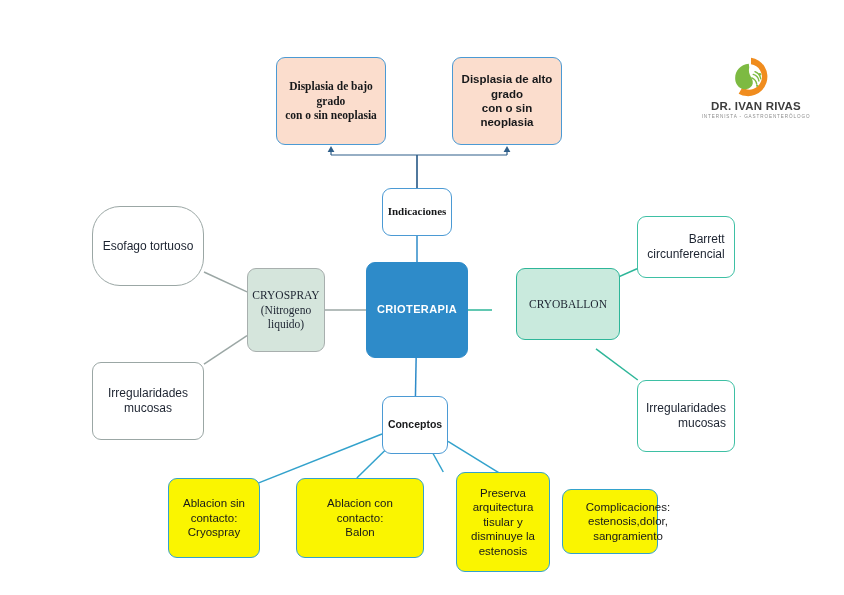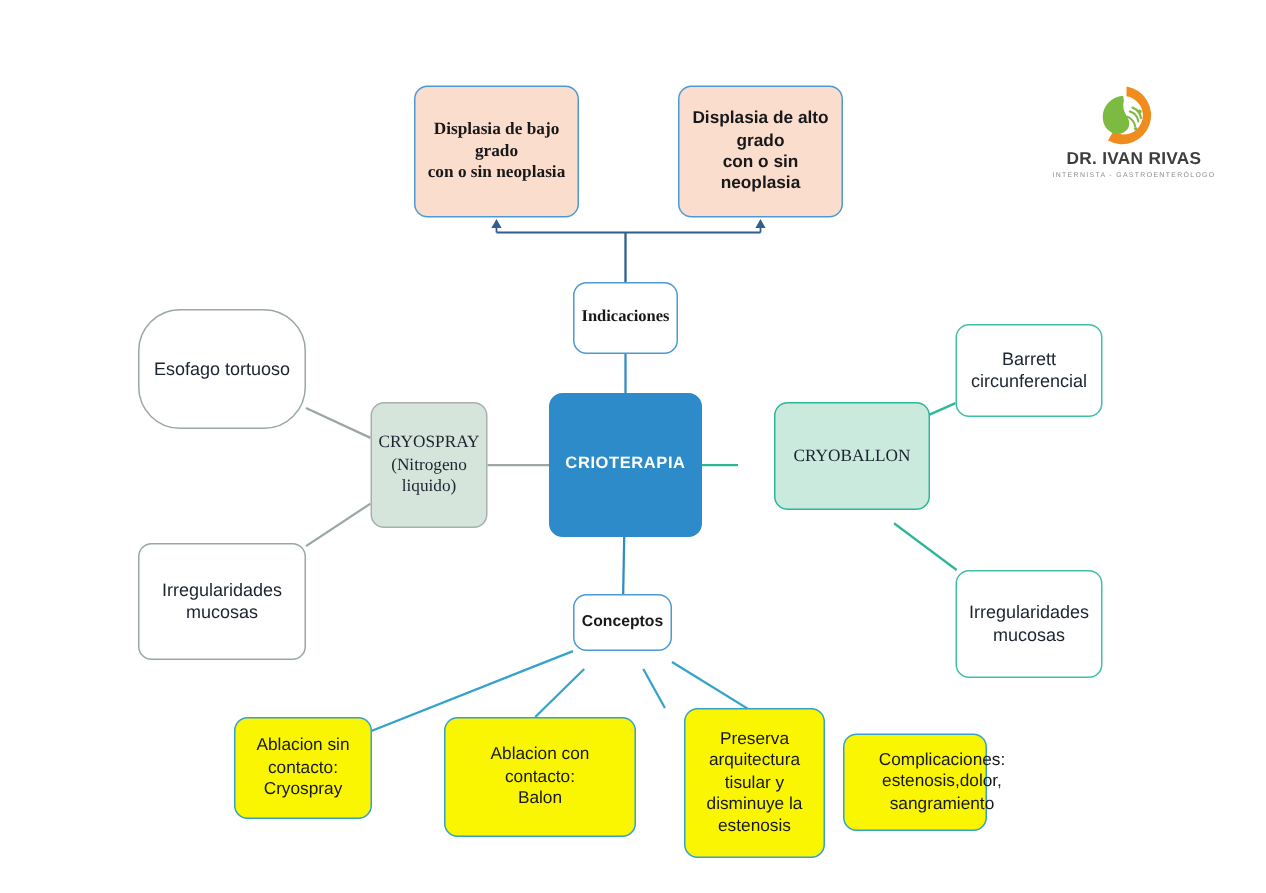--- a/index.html
+++ b/index.html
@@ -84,20 +84,21 @@
     border: 1.8px solid #2EB699;
     color: #1C2330;
     font-family: "Liberation Serif", serif;
     font-size: 11.5px;
   }
   .n-white-teal {
     background: #ffffff;
     border: 1.8px solid #3EC0A4;
     color: #1C2330;
     font-size: 12px;
+    text-align: right;
   }
   .n-white-gray {
     background: #ffffff;
     border: 1.6px solid #9BA7A5;
     color: #1C2330;
     font-size: 12px;
   }
   .n-yellow {
     background: #FAF500;
     border: 1.8px solid #33A2CC;
@@ -185,22 +186,22 @@
 (Nitrogeno
 liquido)</span></div>
       <div class="node n-mint" style="left: 516px; top: 268px; width: 104px; height: 72px;"><span>CRYOBALLON</span></div>
       <div class="node n-white-gray" style="left: 92px; top: 206px; width: 112px; height: 80px; border-radius: 28px;"><span>Esofago tortuoso</span></div>
       <div class="node n-white-gray" style="left: 92px; top: 362px; width: 112px; height: 78px;"><span>Irregularidades
 mucosas</span></div>
       <div class="node n-white-teal" style="left: 637px; top: 216px; width: 98px; height: 62px;"><span>Barrett
 circunferencial</span></div>
       <div class="node n-white-teal" style="left: 637px; top: 380px; width: 98px; height: 72px;"><span>Irregularidades
 mucosas</span></div>
-      <div class="node n-white-blue" style="left: 382px; top: 396px; width: 66px; height: 38px;"><span>Conceptos</span></div>
-      <div class="node n-yellow" style="left: 124px; top: 478px; width: 92px; height: 68px;"><span>Ablacion sin
+      <div class="node n-white-blue" style="left: 382px; top: 396px; width: 66px; height: 58px;"><span>Conceptos</span></div>
+      <div class="node n-yellow" style="left: 136px; top: 478px; width: 92px; height: 80px;"><span>Ablacion sin
 contacto:
 Cryospray</span></div>
       <div class="node n-yellow" style="left: 264px; top: 478px; width: 128px; height: 80px;"><span>Ablacion con contacto:
 Balon</span></div>
       <div class="node n-yellow" style="left: 424px; top: 472px; width: 94px; height: 100px;"><span>Preserva
 arquitectura
 tisular y
 disminuye la
 estenosis</span></div>
       <div class="node n-yellow" style="left: 530px; top: 489px; width: 96px; height: 65px; padding-left: 42px;"><span>Complicaciones:

